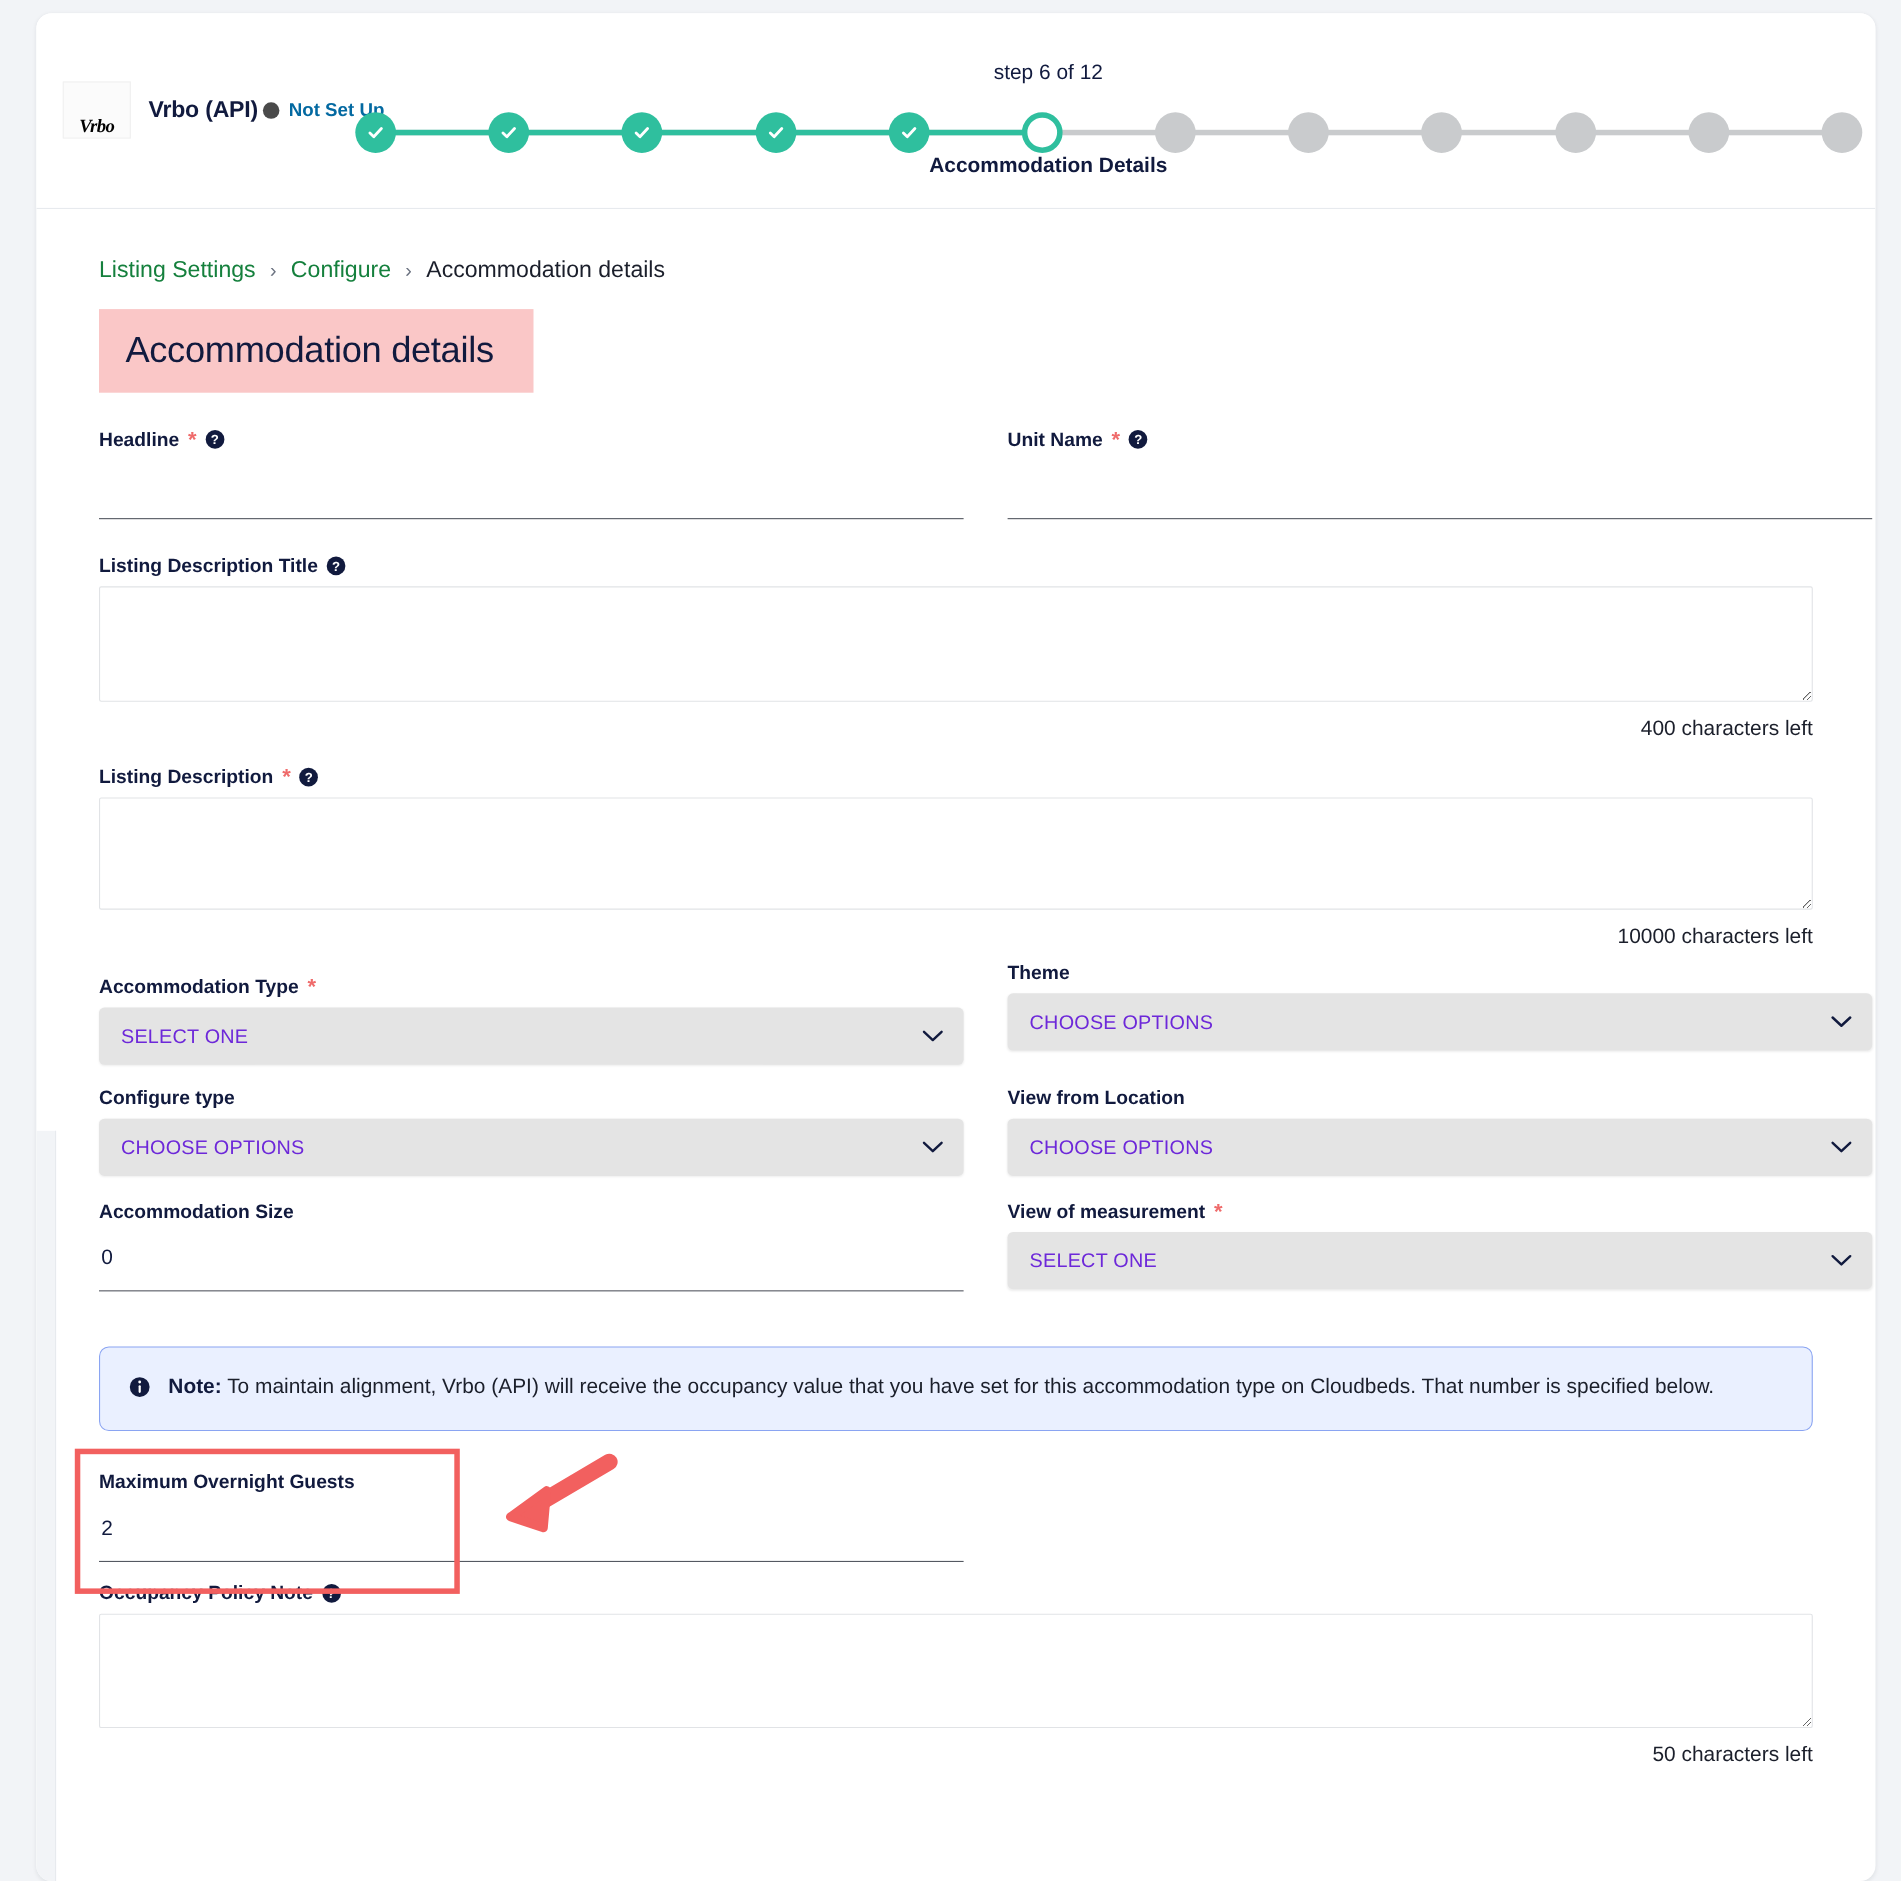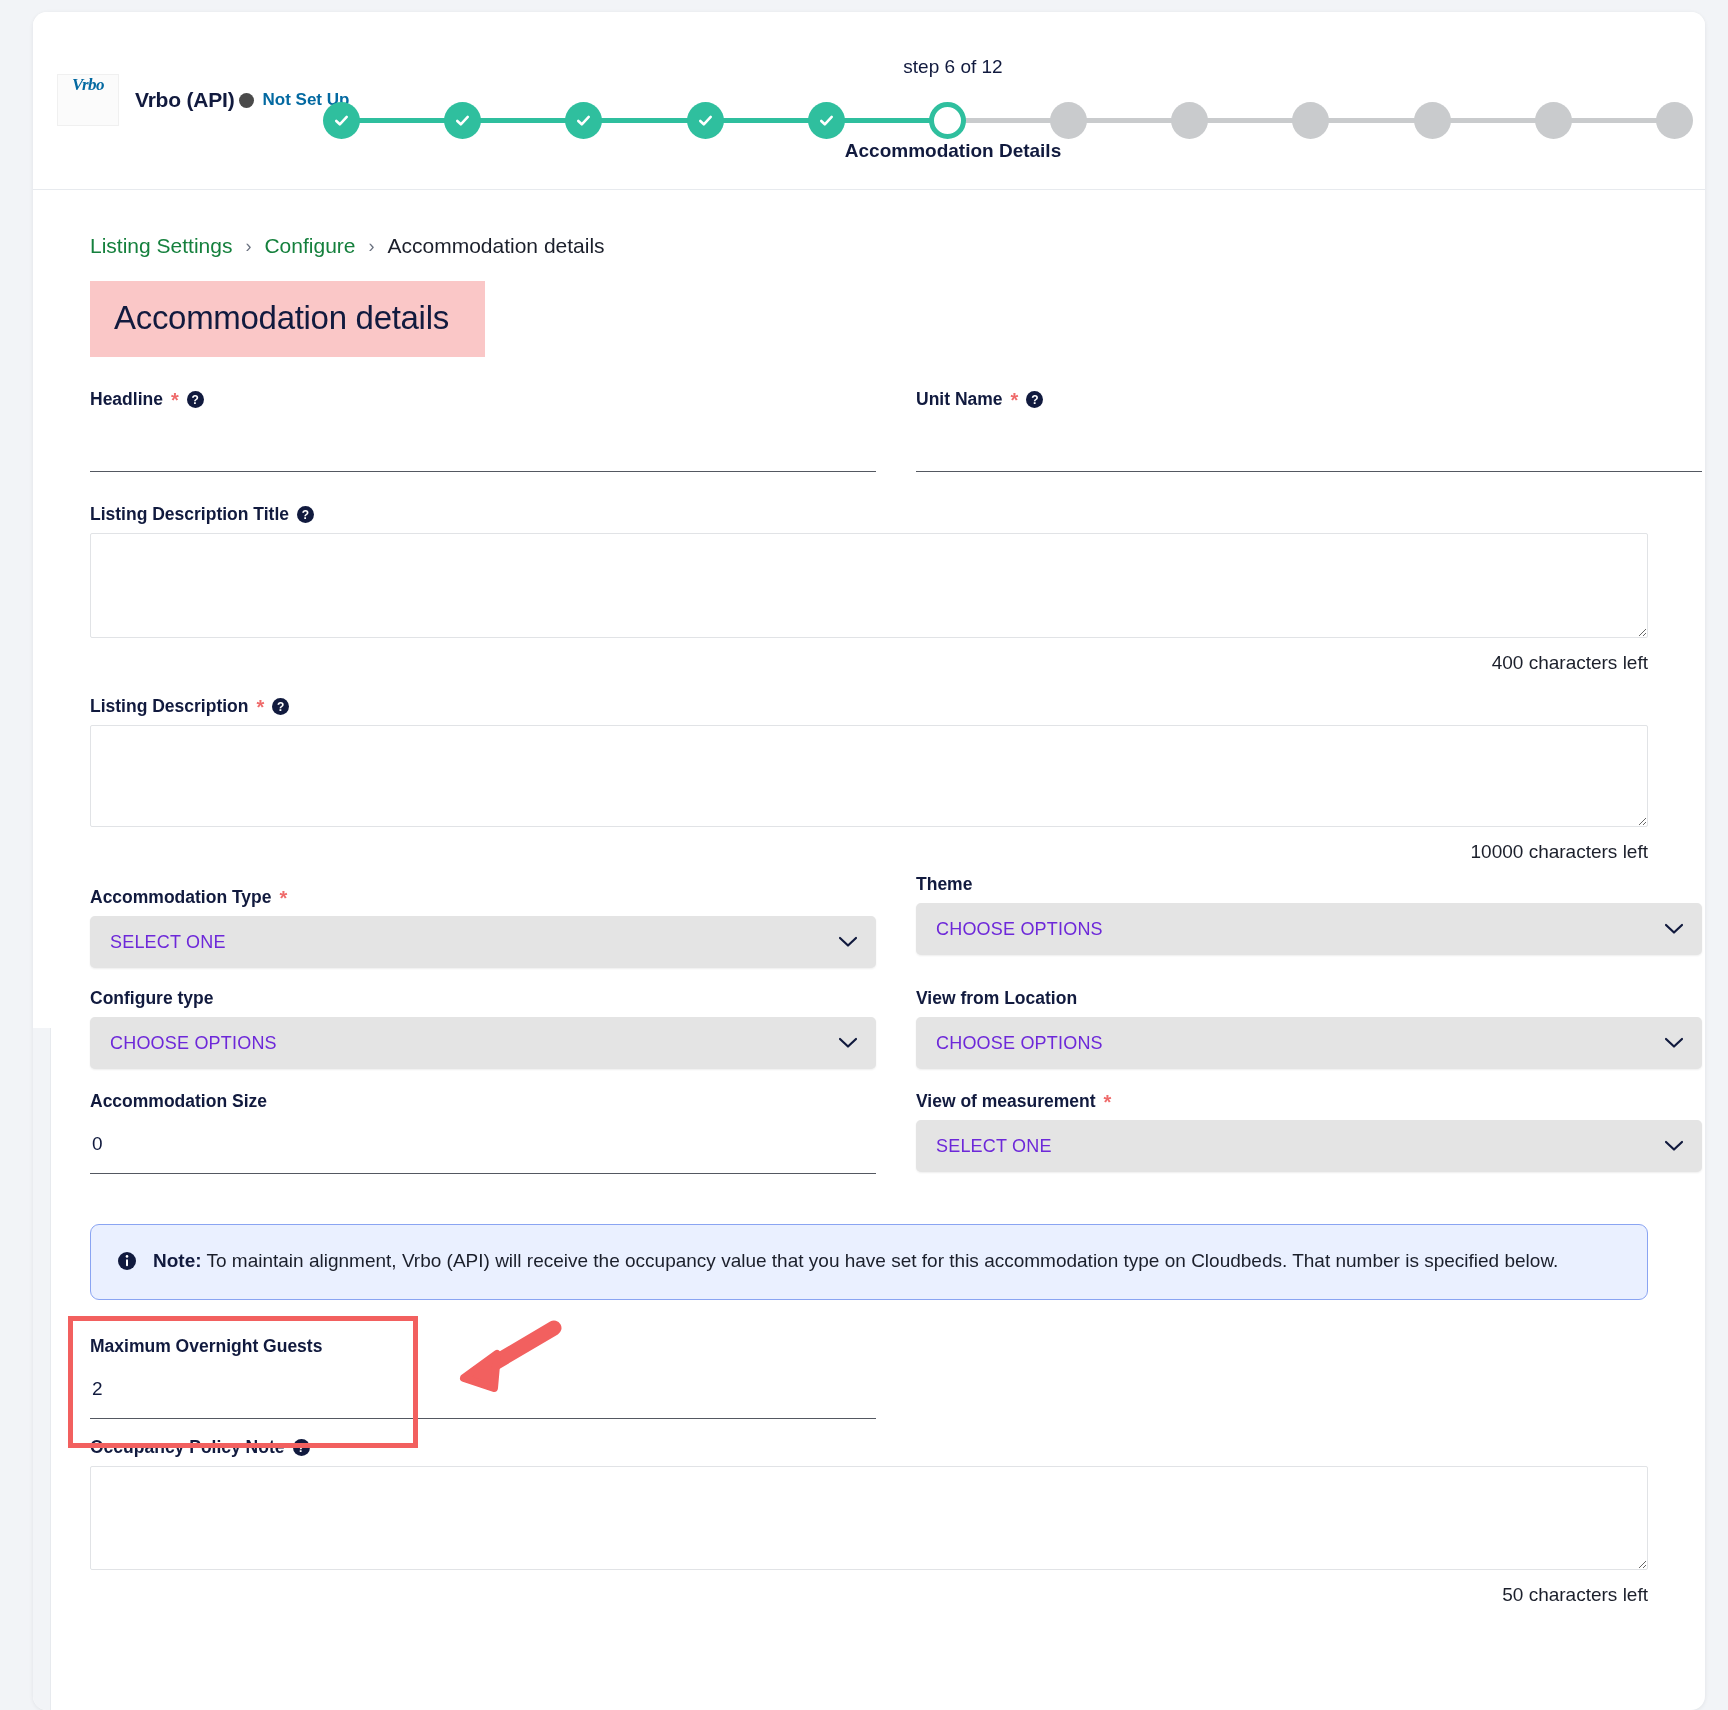--- a/index.html
+++ b/index.html
@@ -34,26 +34,26 @@
   }
   .brand {
     position: absolute;
     left: 24px; top: 62px;
     display: flex; align-items: center; gap: 16px;
   }
   .brand-logo {
     width: 62px; height: 52px;
     background: #fbfbfb;
     border: 1px solid #f0f0f0;
-    display: flex; align-items: flex-start; justify-content: center;
+    display: flex; align-items: flex-end; justify-content: center;
     font-family: "Liberation Serif", serif;
     font-style: italic;
     font-weight: bold;
     font-size: 17px;
-    color: #0369a1;
+    color: #000000;
     letter-spacing: -0.5px;
   }
   .brand-text { display: flex; gap: 4px; }
   .brand-name {
     font-size: 21px; font-weight: bold; color: #111a3e; letter-spacing: -0.2px;
   }
   .brand-status { display: flex; align-items: center; gap: 9px; }
   .status-dot {
     width: 15px; height: 15px; border-radius: 50%;
     background: #4a4a4a; display: inline-block;

